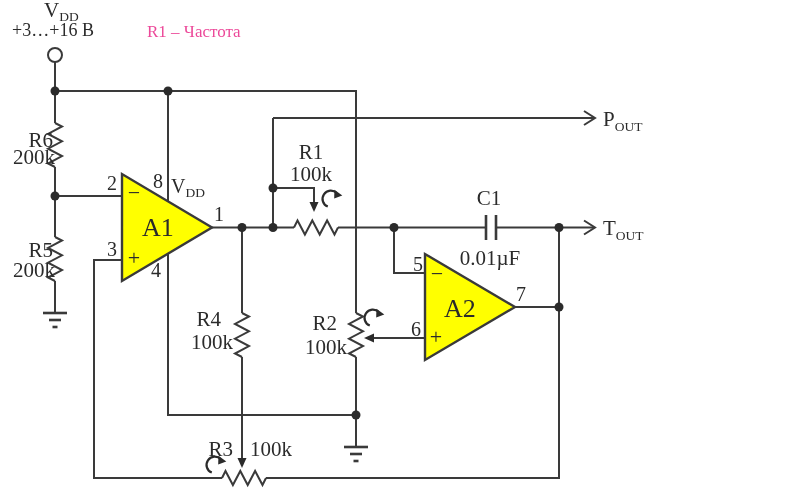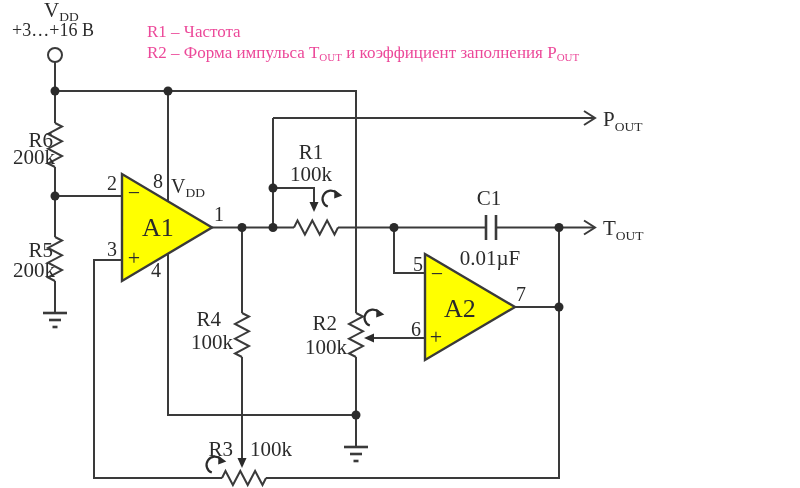--- a/index.html
+++ b/index.html
@@ -175,16 +175,15 @@
       <text class="sign" x="437" y="281" text-anchor="middle">−</text>
       <text class="sign" x="436" y="344" text-anchor="middle">+</text>
 
       <text class="lbl" x="603" y="126"><tspan>P</tspan><tspan class="sub" dy="4.5">OUT</tspan></text>
       <text class="lbl" x="603" y="235"><tspan>T</tspan><tspan class="sub" dy="4.5">OUT</tspan></text>
     </g>
   </svg>
 
   <div class="legend">
     <div class="legend-line"><span>R1 – Частота</span></div>
-    <div class="legend-line"><span>R2 – Форма импульса T</span><sub>OUT</sub><span> и коэффициент заполнения P</span><sub>OUT</sub></div>
   </div>
 
 </div>
 
 </body></html>

